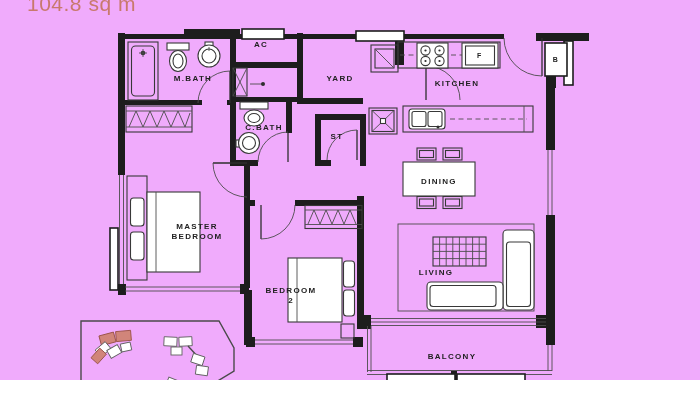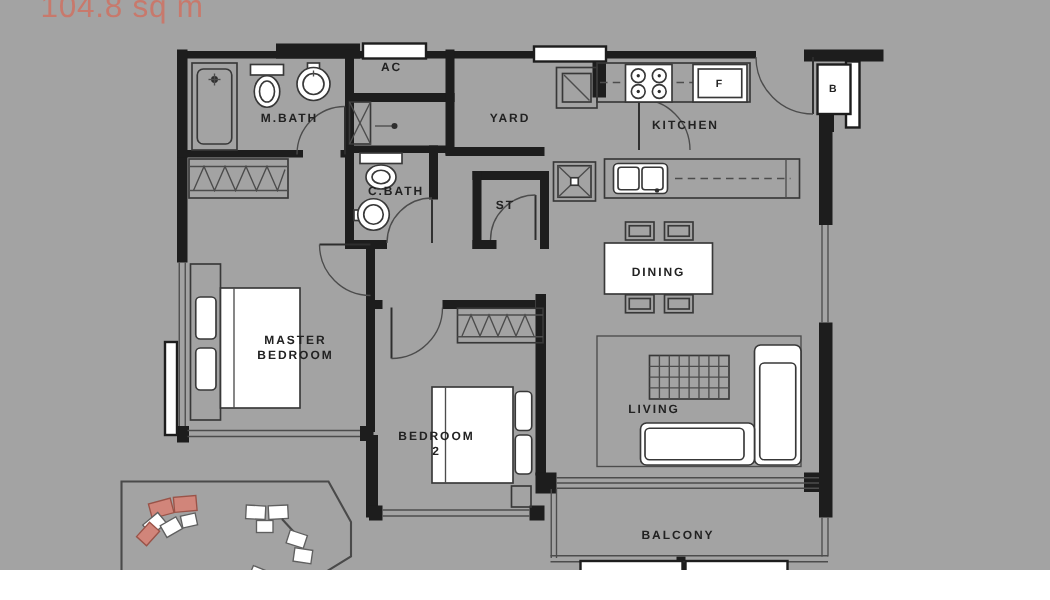--- a/index.html
+++ b/index.html
@@ -1,16 +1,16 @@
 <!DOCTYPE html>
 <html style="--accent: #c8796c; --wall: #1d1d1d; --site: #d1857a;"><head>
 <meta charset="utf-8">
 <style>
   html,body{margin:0;padding:0;background:#fff;font-family:"Liberation Sans",sans-serif}
-  .canvas{position:relative;width:700px;height:380px;background:#a3a3a3;overflow:hidden}
+  .canvas{position:relative;width:700px;height:380px;background:#f0abfc;overflow:hidden}
   svg{display:block}
   .w{fill:var(--wall,#1d1d1d);stroke:none}
   .wb{fill:#fff;stroke:var(--wall,#1d1d1d);stroke-width:1.6}
   .ln{fill:none;stroke:#2e2e2e;stroke-width:1.3}
   .th{fill:none;stroke:#4c4c4c;stroke-width:0.9}
   .fx{fill:#fff;stroke:#383838;stroke-width:1.1}
   .fxn{fill:none;stroke:#383838;stroke-width:1.1}
   .dash{stroke-dasharray:5 3.5}
   .dot{fill:#2e2e2e}
   .lbl{font-family:"Liberation Sans",sans-serif;font-weight:700;font-size:8px;letter-spacing:1.3px;fill:#222;text-anchor:middle}

